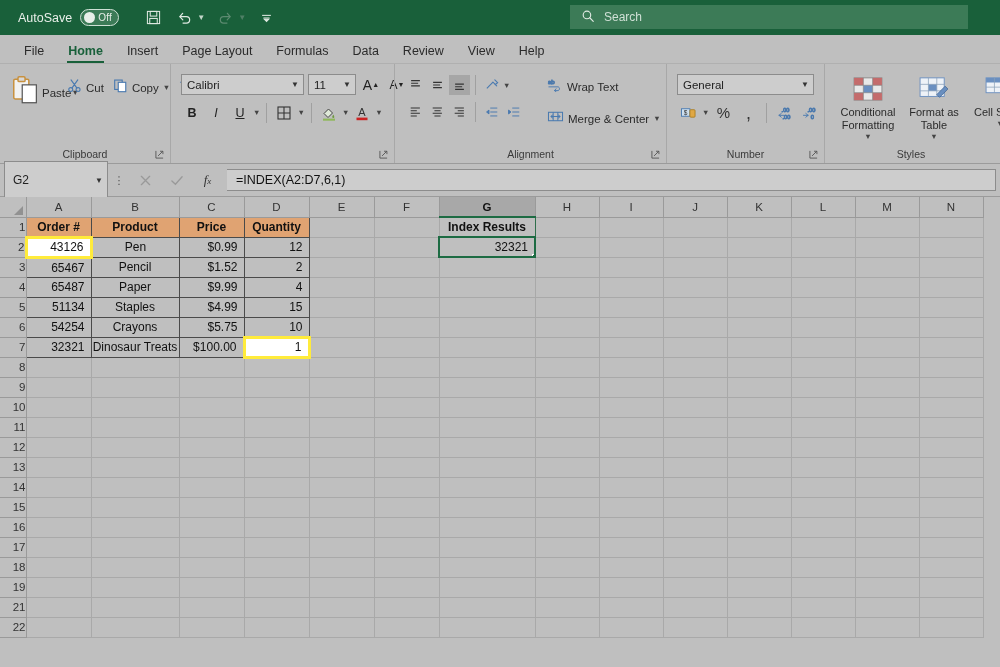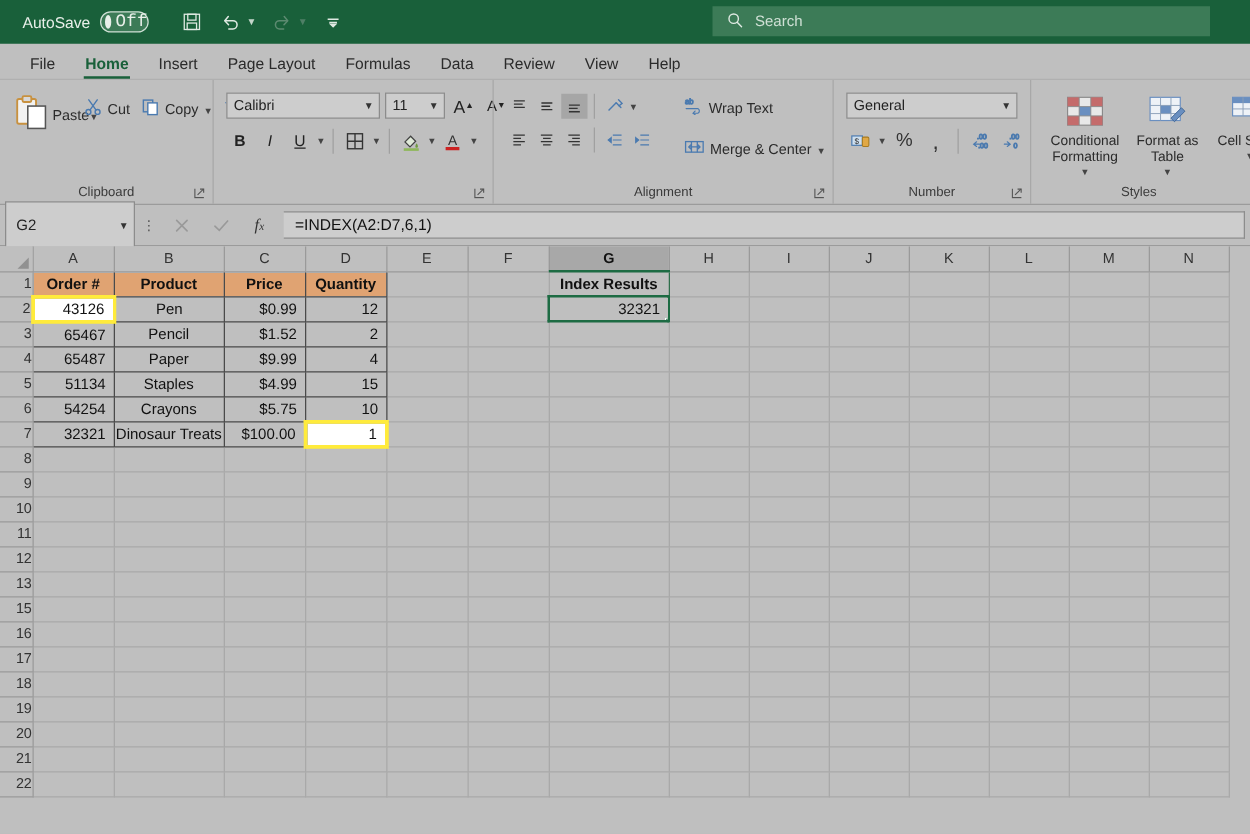--- a/index.html
+++ b/index.html
@@ -21,21 +21,21 @@
   .toggle {
     width: 39px; height: 17px; border-radius: 9px;
     border: 1px solid #cfe0d5; background: #3c7b57;
     display: flex; align-items: center; position: relative;
   }
   .toggle .knob {
     width: 11px; height: 11px; border-radius: 50%;
     background: #e8efe9; margin-left: 3px;
   }
   .toggle .ttext {
-    color: #e8efe9; font-size: 14px; margin-left: 3px; letter-spacing: .2px; font-family: Liberation Mono, monospace;
+    color: #e8efe9; font-size: 10px; margin-left: 3px; letter-spacing: .2px;
   }
   .qat { display: flex; align-items: center; margin-left: 20px; gap: 3px; }
   .qicon {
     width: 28px; height: 26px; display: flex; align-items: center; justify-content: center;
     color: #dfe9e2;
   }
   .qicon.disabled { color: #5c8a70; }
   .qcaret { color: #c3d6ca; font-size: 8px; margin-left: -4px; width: 11px; }
   .qcaret.disabled { color: #4f7f66; }
   .doc-title {
@@ -866,20 +866,37 @@
           <td class="cell"></td>
           <td class="cell"></td>
           <td class="cell"></td>
           <td class="cell"></td>
           <td class="cell"></td>
           <td class="cell"></td>
           <td class="cell"></td>
           <td class="cell"></td>
         </tr>
         <tr>
+          <td class="rowh">14</td>
+          <td class="cell"></td>
+          <td class="cell"></td>
+          <td class="cell"></td>
+          <td class="cell"></td>
+          <td class="cell"></td>
+          <td class="cell"></td>
+          <td class="cell"></td>
+          <td class="cell"></td>
+          <td class="cell"></td>
+          <td class="cell"></td>
+          <td class="cell"></td>
+          <td class="cell"></td>
+          <td class="cell"></td>
+          <td class="cell"></td>
+        </tr>
+        <tr>
           <td class="rowh">15</td>
           <td class="cell"></td>
           <td class="cell"></td>
           <td class="cell"></td>
           <td class="cell"></td>
           <td class="cell"></td>
           <td class="cell"></td>
           <td class="cell"></td>
           <td class="cell"></td>
           <td class="cell"></td>
@@ -935,37 +952,20 @@
           <td class="cell"></td>
           <td class="cell"></td>
           <td class="cell"></td>
           <td class="cell"></td>
           <td class="cell"></td>
           <td class="cell"></td>
           <td class="cell"></td>
         </tr>
         <tr>
           <td class="rowh">19</td>
-          <td class="cell"></td>
-          <td class="cell"></td>
-          <td class="cell"></td>
-          <td class="cell"></td>
-          <td class="cell"></td>
-          <td class="cell"></td>
-          <td class="cell"></td>
-          <td class="cell"></td>
-          <td class="cell"></td>
-          <td class="cell"></td>
-          <td class="cell"></td>
-          <td class="cell"></td>
-          <td class="cell"></td>
-          <td class="cell"></td>
-        </tr>
-        <tr>
-          <td class="rowh">20</td>
           <td class="cell"></td>
           <td class="cell"></td>
           <td class="cell"></td>
           <td class="cell"></td>
           <td class="cell"></td>
           <td class="cell"></td>
           <td class="cell"></td>
           <td class="cell"></td>
           <td class="cell"></td>
           <td class="cell"></td>

